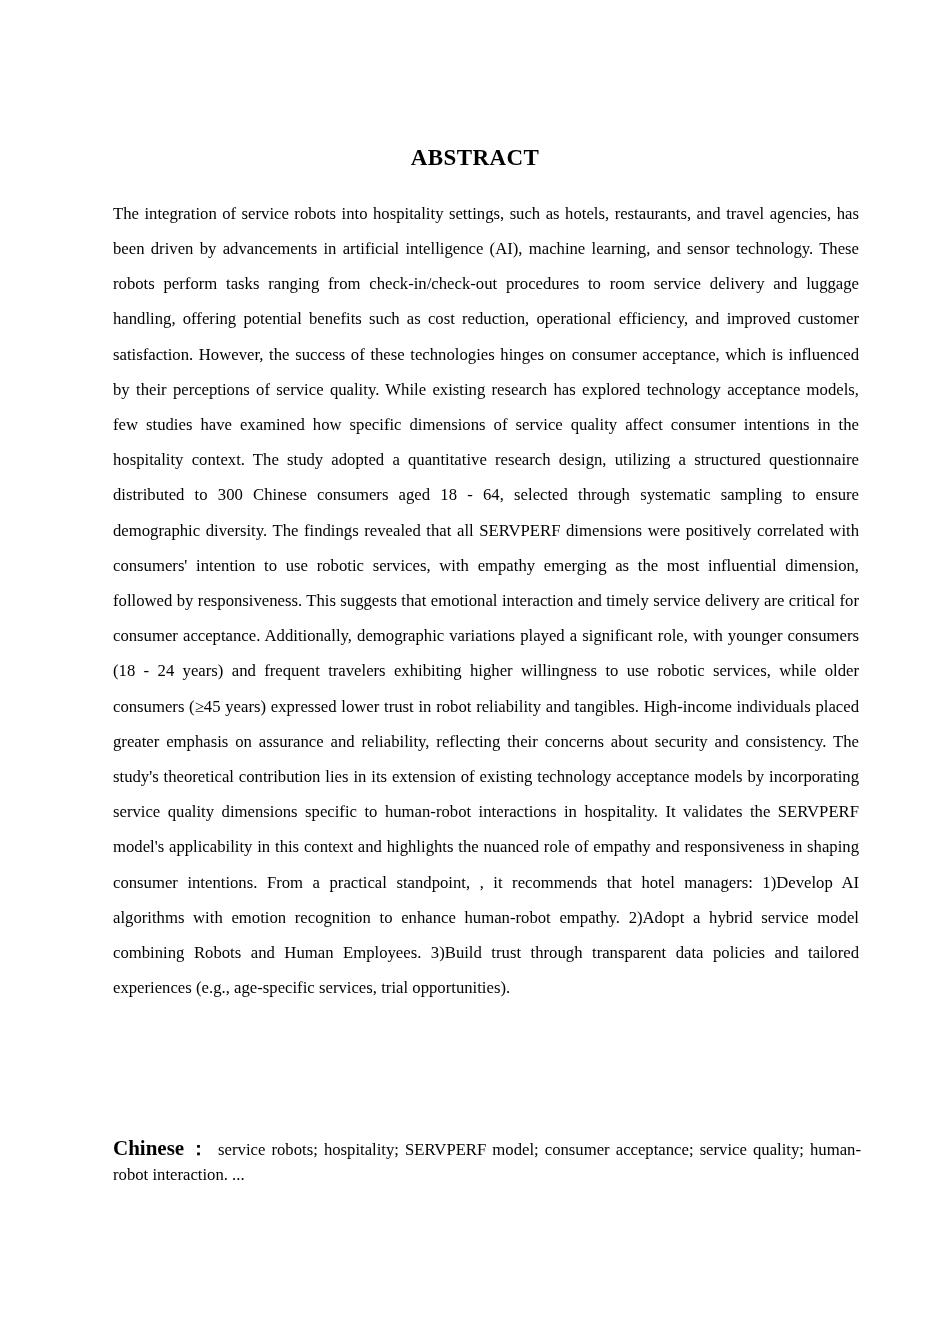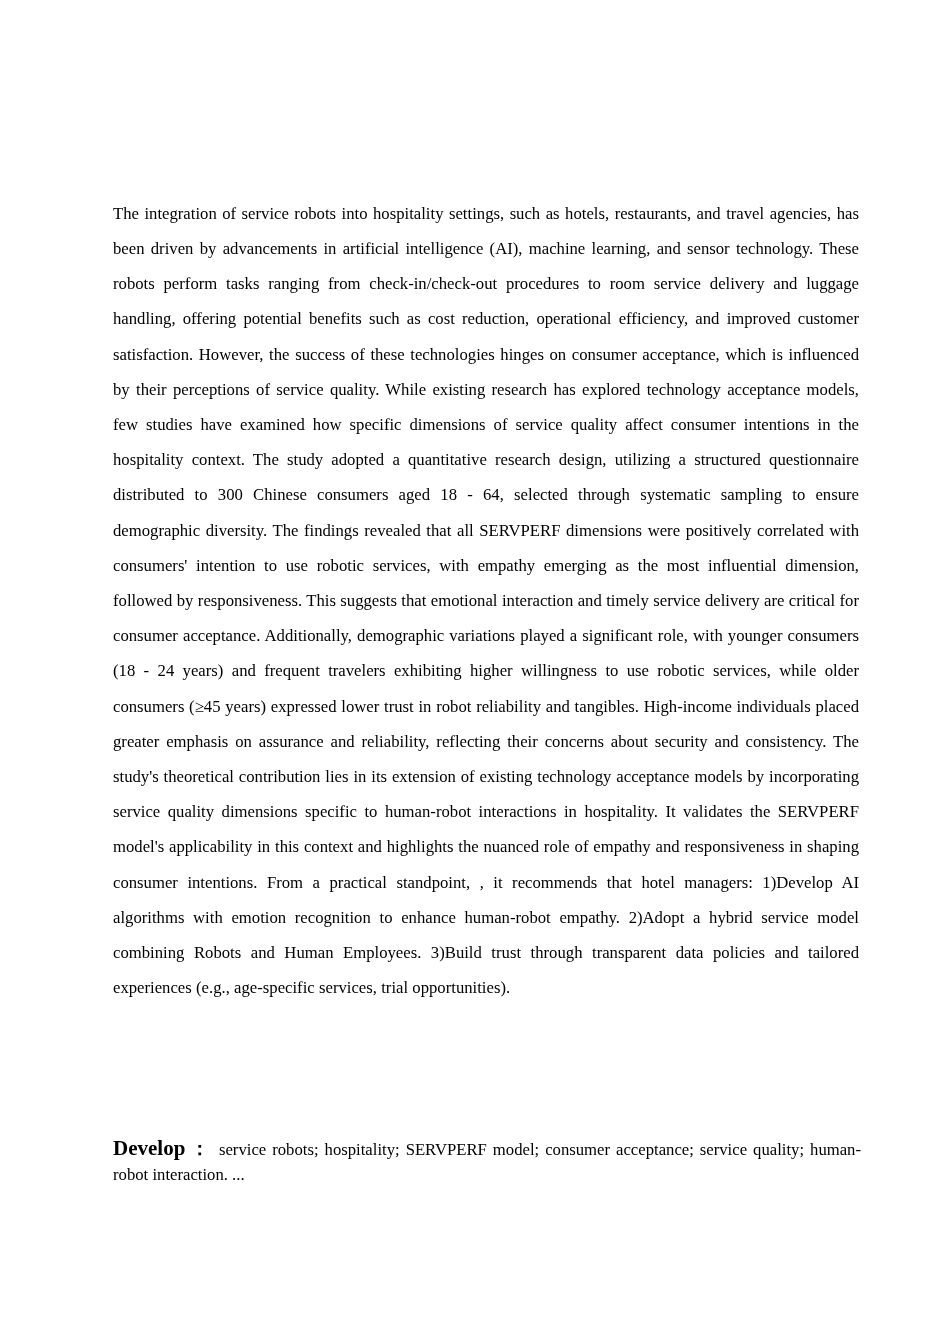--- a/index.html
+++ b/index.html
@@ -75,21 +75,22 @@
 
   .keywords-text {
     font-size: 16.7px;
   }
 </style>
 </head>
 <body>
 
 <div class="page">
 
+  <h1 class="abstract-title">ABSTRACT</h1>
 
   <p class="abstract-body">The integration of service robots into hospitality settings, such as hotels, restaurants, and travel agencies, has been driven by advancements in artificial intelligence (AI), machine learning, and sensor technology. These robots perform tasks ranging from check-in/check-out procedures to room service delivery and luggage handling, offering potential benefits such as cost reduction, operational efficiency, and improved customer satisfaction. However, the success of these technologies hinges on consumer acceptance, which is influenced by their perceptions of service quality. While existing research has explored technology acceptance models, few studies have examined how specific dimensions of service quality affect consumer intentions in the hospitality context. The study adopted a quantitative research design, utilizing a structured questionnaire distributed to 300 Chinese consumers aged 18 ‐ 64, selected through systematic sampling to ensure demographic diversity. The findings revealed that all SERVPERF dimensions were positively correlated with consumers' intention to use robotic services, with empathy emerging as the most influential dimension, followed by responsiveness. This suggests that emotional interaction and timely service delivery are critical for consumer acceptance. Additionally, demographic variations played a significant role, with younger consumers (18 ‐ 24 years) and frequent travelers exhibiting higher willingness to use robotic services, while older consumers (≥45 years) expressed lower trust in robot reliability and tangibles. High-income individuals placed greater emphasis on assurance and reliability, reflecting their concerns about security and consistency. The study's theoretical contribution lies in its extension of existing technology acceptance models by incorporating service quality dimensions specific to human-robot interactions in hospitality. It validates the SERVPERF model's applicability in this context and highlights the nuanced role of empathy and responsiveness in shaping consumer intentions. From a practical standpoint, , it recommends that hotel managers: 1)Develop AI algorithms with emotion recognition to enhance human-robot empathy. 2)Adopt a hybrid service model combining  Robots and Human Employees. 3)Build trust through transparent data policies and tailored experiences (e.g., age-specific services, trial opportunities).</p>
 
   <div class="keywords-block">
-    <span class="keywords-label">Develop</span><span class="keywords-colon">：</span>
+    <span class="keywords-label">Chinese</span><span class="keywords-colon">：</span>
     <span class="keywords-text">service robots; hospitality; SERVPERF model; consumer acceptance; service quality; human-robot interaction. ...</span>
   </div>
 
 </div>
 
 </body></html>

